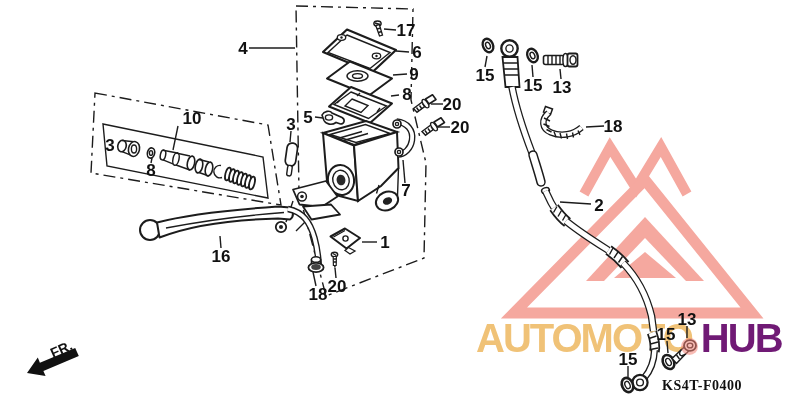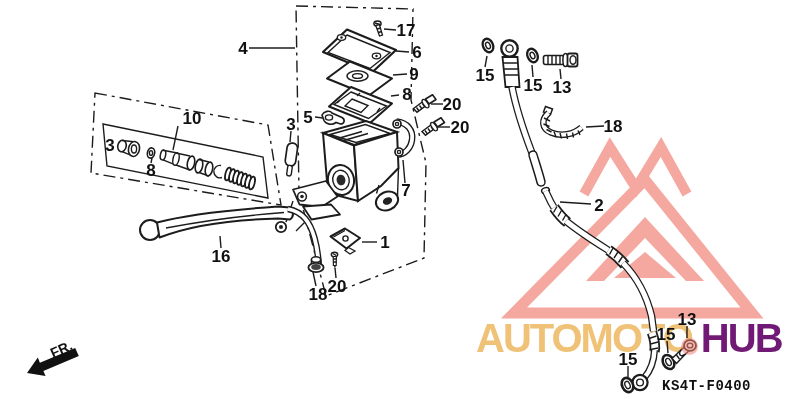--- a/index.html
+++ b/index.html
@@ -6,21 +6,21 @@
   .stage{position:relative;width:800px;height:401px;background:#ffffff;overflow:hidden;
          font-family:"Liberation Sans", sans-serif;}
   .layer{position:absolute;left:0;top:0;width:800px;height:401px;}
   
   .brand{position:absolute;left:476px;top:318px;font-weight:bold;font-size:40px;
          letter-spacing:-2px;line-height:1;white-space:nowrap;
          text-shadow:0 0 2px #fff,0 0 2px #fff;}
   
   .callout{position:absolute;transform:translate(-50%,-50%);font-weight:bold;
            font-size:17px;color:#111;line-height:1;text-align:center;}
-  .code{position:absolute;left:662px;top:378px;font-family:Liberation Mono, monospace;
+  .code{position:absolute;left:662px;top:378px;font-family:Liberation Serif, serif;
         font-weight:bold;font-size:14px;letter-spacing:0.5px;color:#111;}
   .fr{position:absolute;left:50px;top:341px;font-weight:bold;font-size:14px;color:#111;
       transform:rotate(-24deg);}
   .wm-dot{position:absolute;left:681px;top:338px;width:17px;height:17px;border-radius:50%;
           background:rgba(242,132,118,0.55);}
   svg .ln{stroke:#1c1c1c;fill:none;stroke-width:1.4;}
   svg .wfill{fill:#ffffff;stroke:#1c1c1c;}
 </style>
 </head>
 <body>

